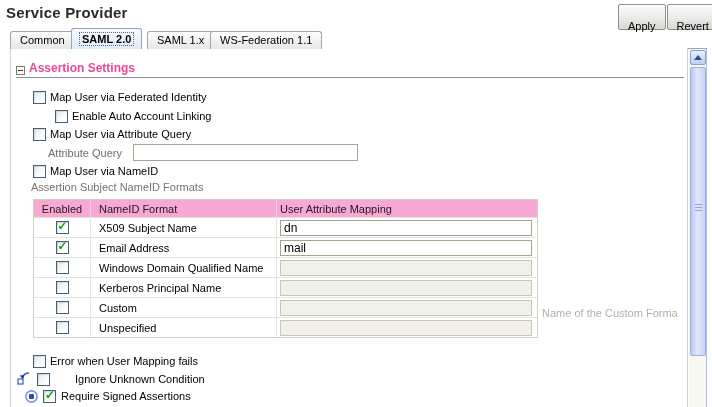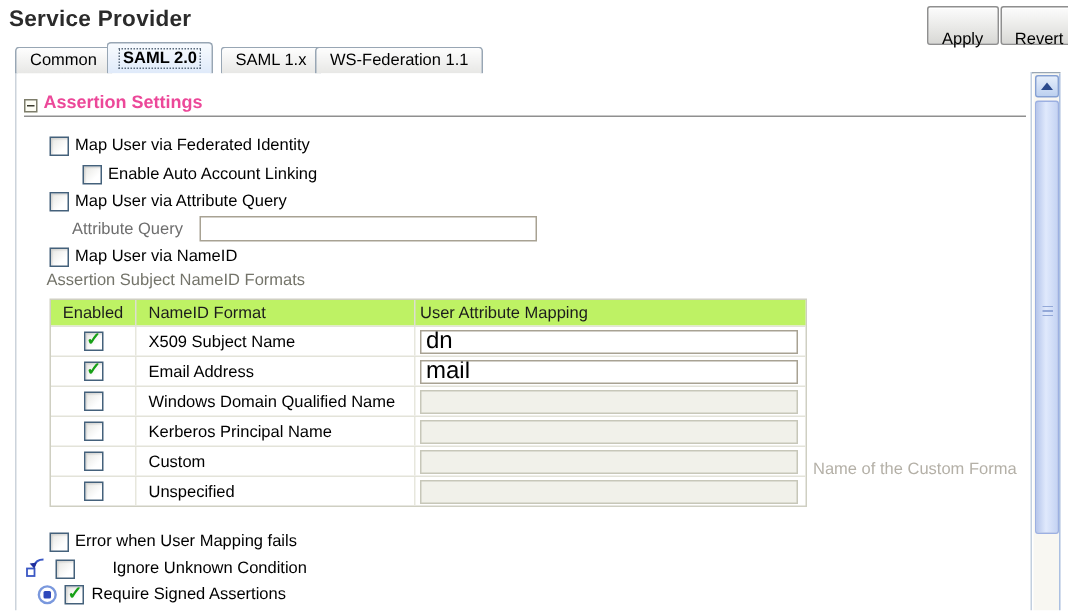--- a/index.html
+++ b/index.html
@@ -60,29 +60,29 @@
 
   .text-input {
     position:absolute; border:1px solid #a8a293; background:#fff; height:17px;
     font-family:inherit; font-size:11px; padding:0 3px; color:#000;
   }
 
   .caption { color:#74746a; }
 
   
   .tbl { left:33px; top:199px; width:505px; border:1px solid #cfcfc2; background:#fff; }
-  .thead { display:flex; height:17px; background:#bef264; align-items:center; color:#1c1c1c; }
+  .thead { display:flex; height:17px; background:#f9a8d4; align-items:center; color:#1c1c1c; }
   .trow  { display:flex; height:20px; border-top:1px solid #e3e3d9; align-items:center; }
   .c1 { width:57px; display:flex; justify-content:center; border-right:1px solid #e7e7dd; align-self:stretch; align-items:center; }
   .thead .c1 { border-right:1px solid #ddddd2; }
   .c2 { width:186px; padding-left:8px; border-right:1px solid #e7e7dd; align-self:stretch; display:flex; align-items:center; }
   .thead .c2 { border-right:1px solid #ddddd2; }
   .c3 { flex:1; padding-left:3px; display:flex; align-items:center; }
   .cb-cell { position:relative; }
-  .tin { width:252px; height:16px; border:1px solid #a8a293; background:#fff; font-family:inherit; font-size:16px; padding:0 3px; }
+  .tin { width:252px; height:16px; border:1px solid #a8a293; background:#fff; font-family:inherit; font-size:12px; padding:0 3px; }
   .tin.disabled { background:#f1f1ea; border-color:#c7c7b9; }
 
   .hint { left:542px; top:307px; width:145px; overflow:hidden; color:#b4b0a7; }
 
   
   .opt-icon { width:15px; height:15px; }
 
   
   .sb { left:689px; top:49px; width:18px; height:358px; background:#f8f7f2; border-right:1px solid #abc0e2; }
   .sb-up {

